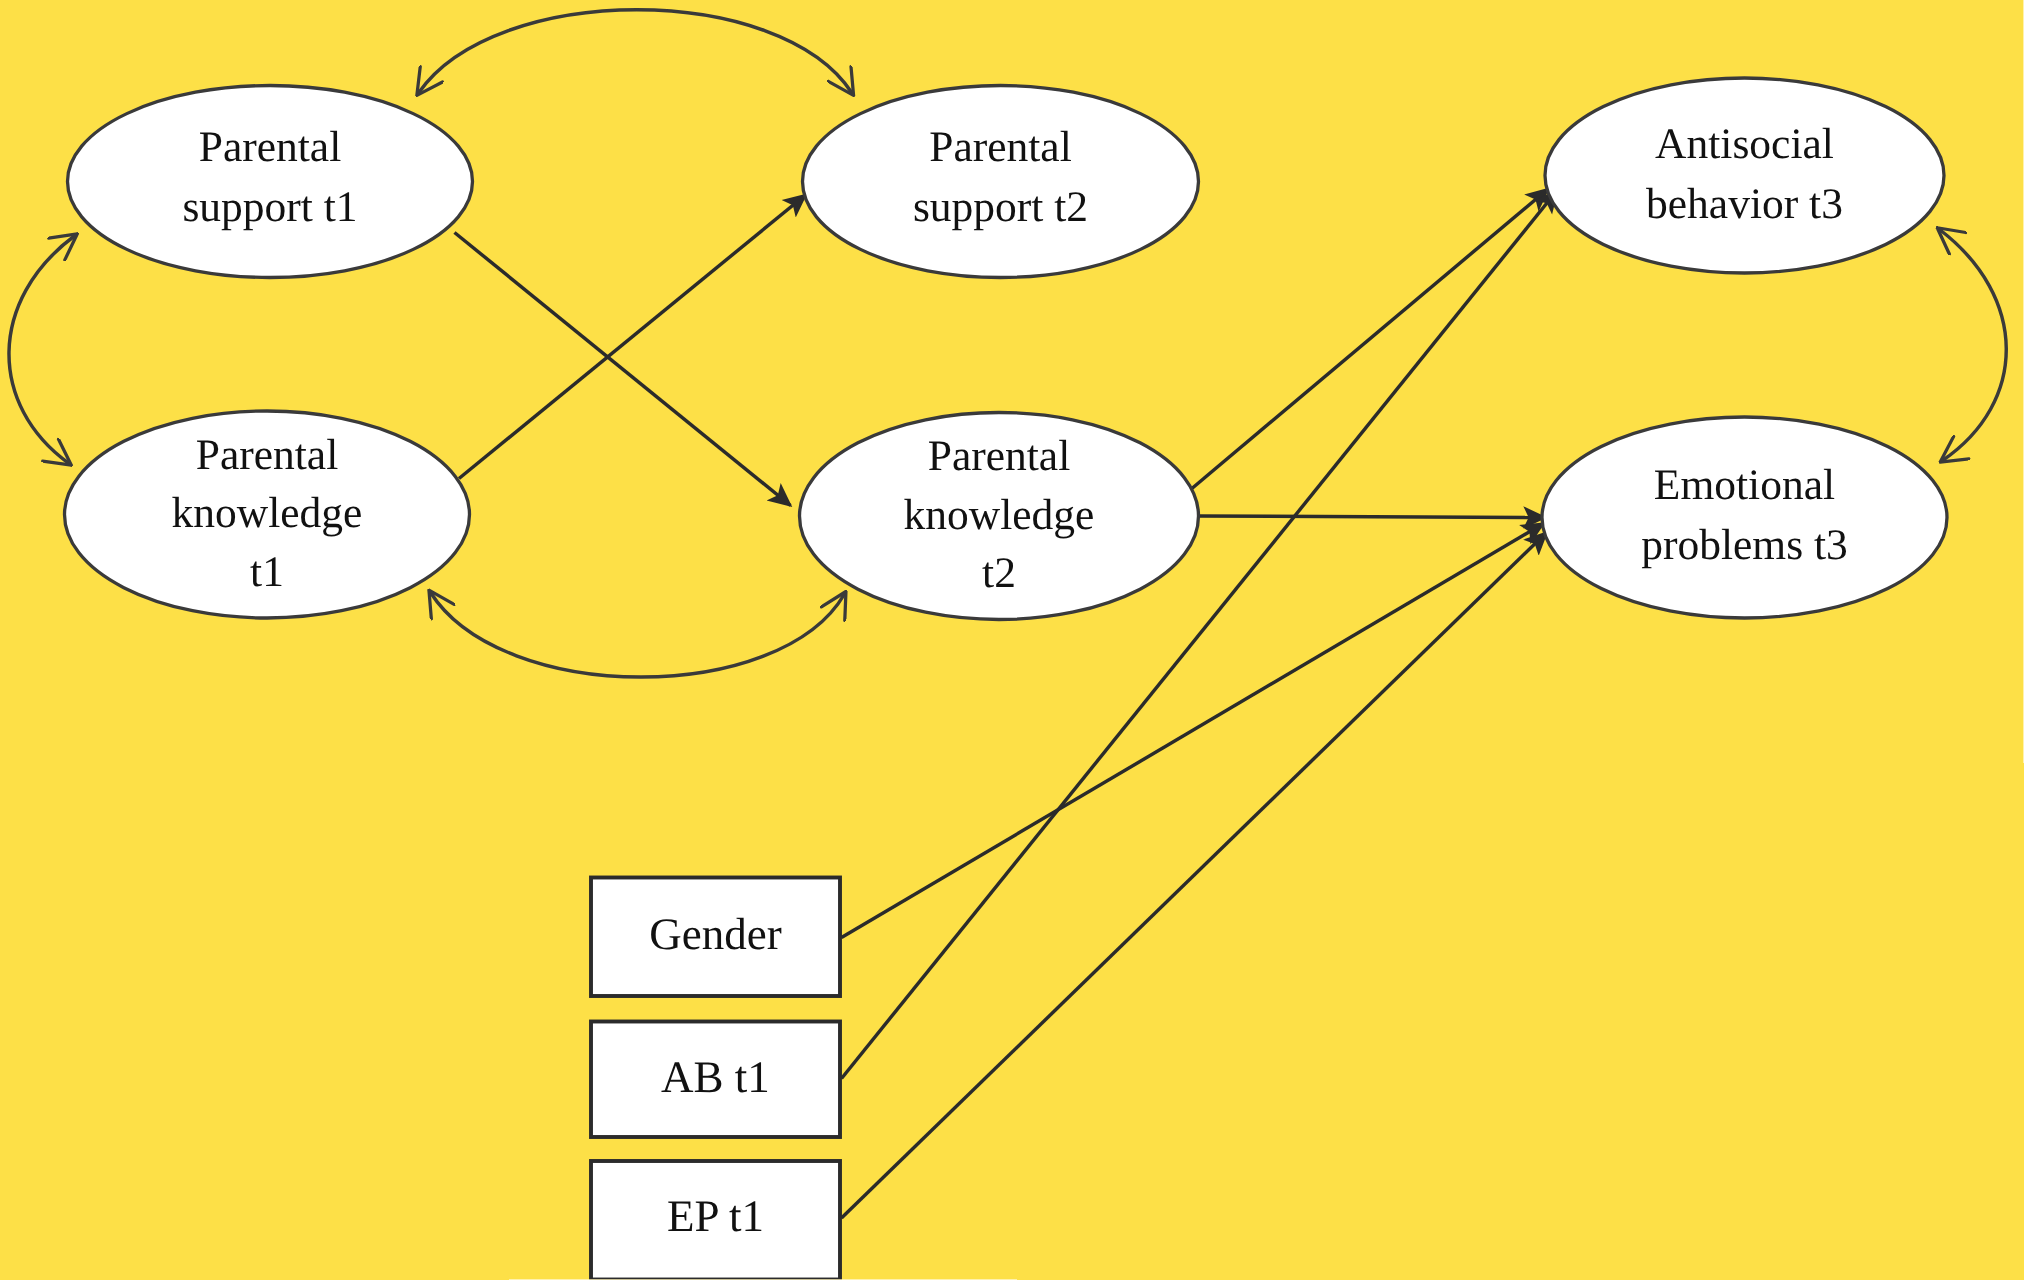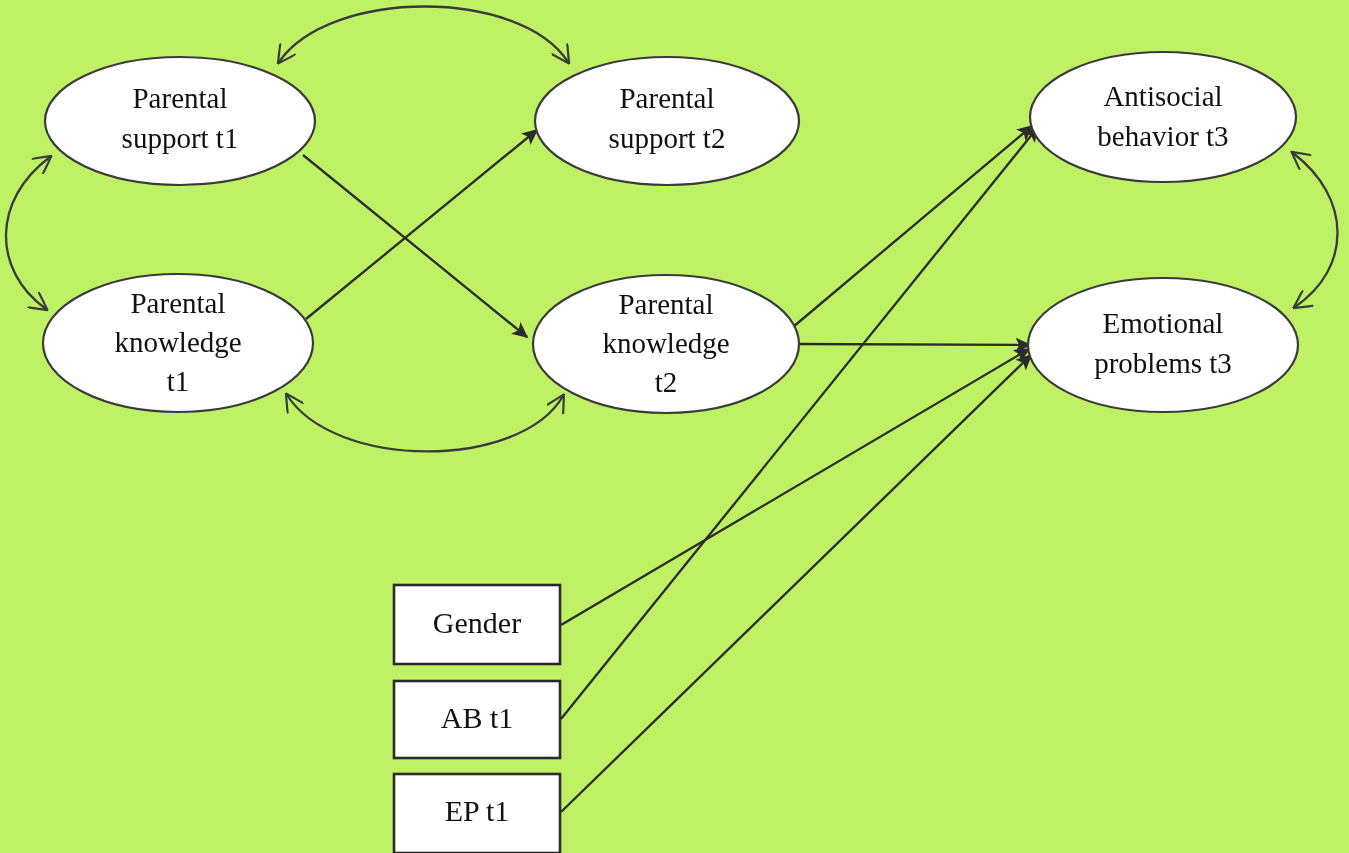--- a/index.html
+++ b/index.html
@@ -4,21 +4,21 @@
 <style>
   html, body {
     margin: 0;
     padding: 0;
     background: #ffffff;
   }
   #diagram-root {
     position: relative;
     width: 1349px;
     height: 853px;
-    background: #bef264;
+    background: #fde047;
     font-family: "Liberation Serif", "DejaVu Serif", serif;
     overflow: hidden;
   }
   svg#path-diagram {
     display: block;
     width: 1349px;
     height: 853px;
   }
   .node-shape {
     fill: #ffffff;

